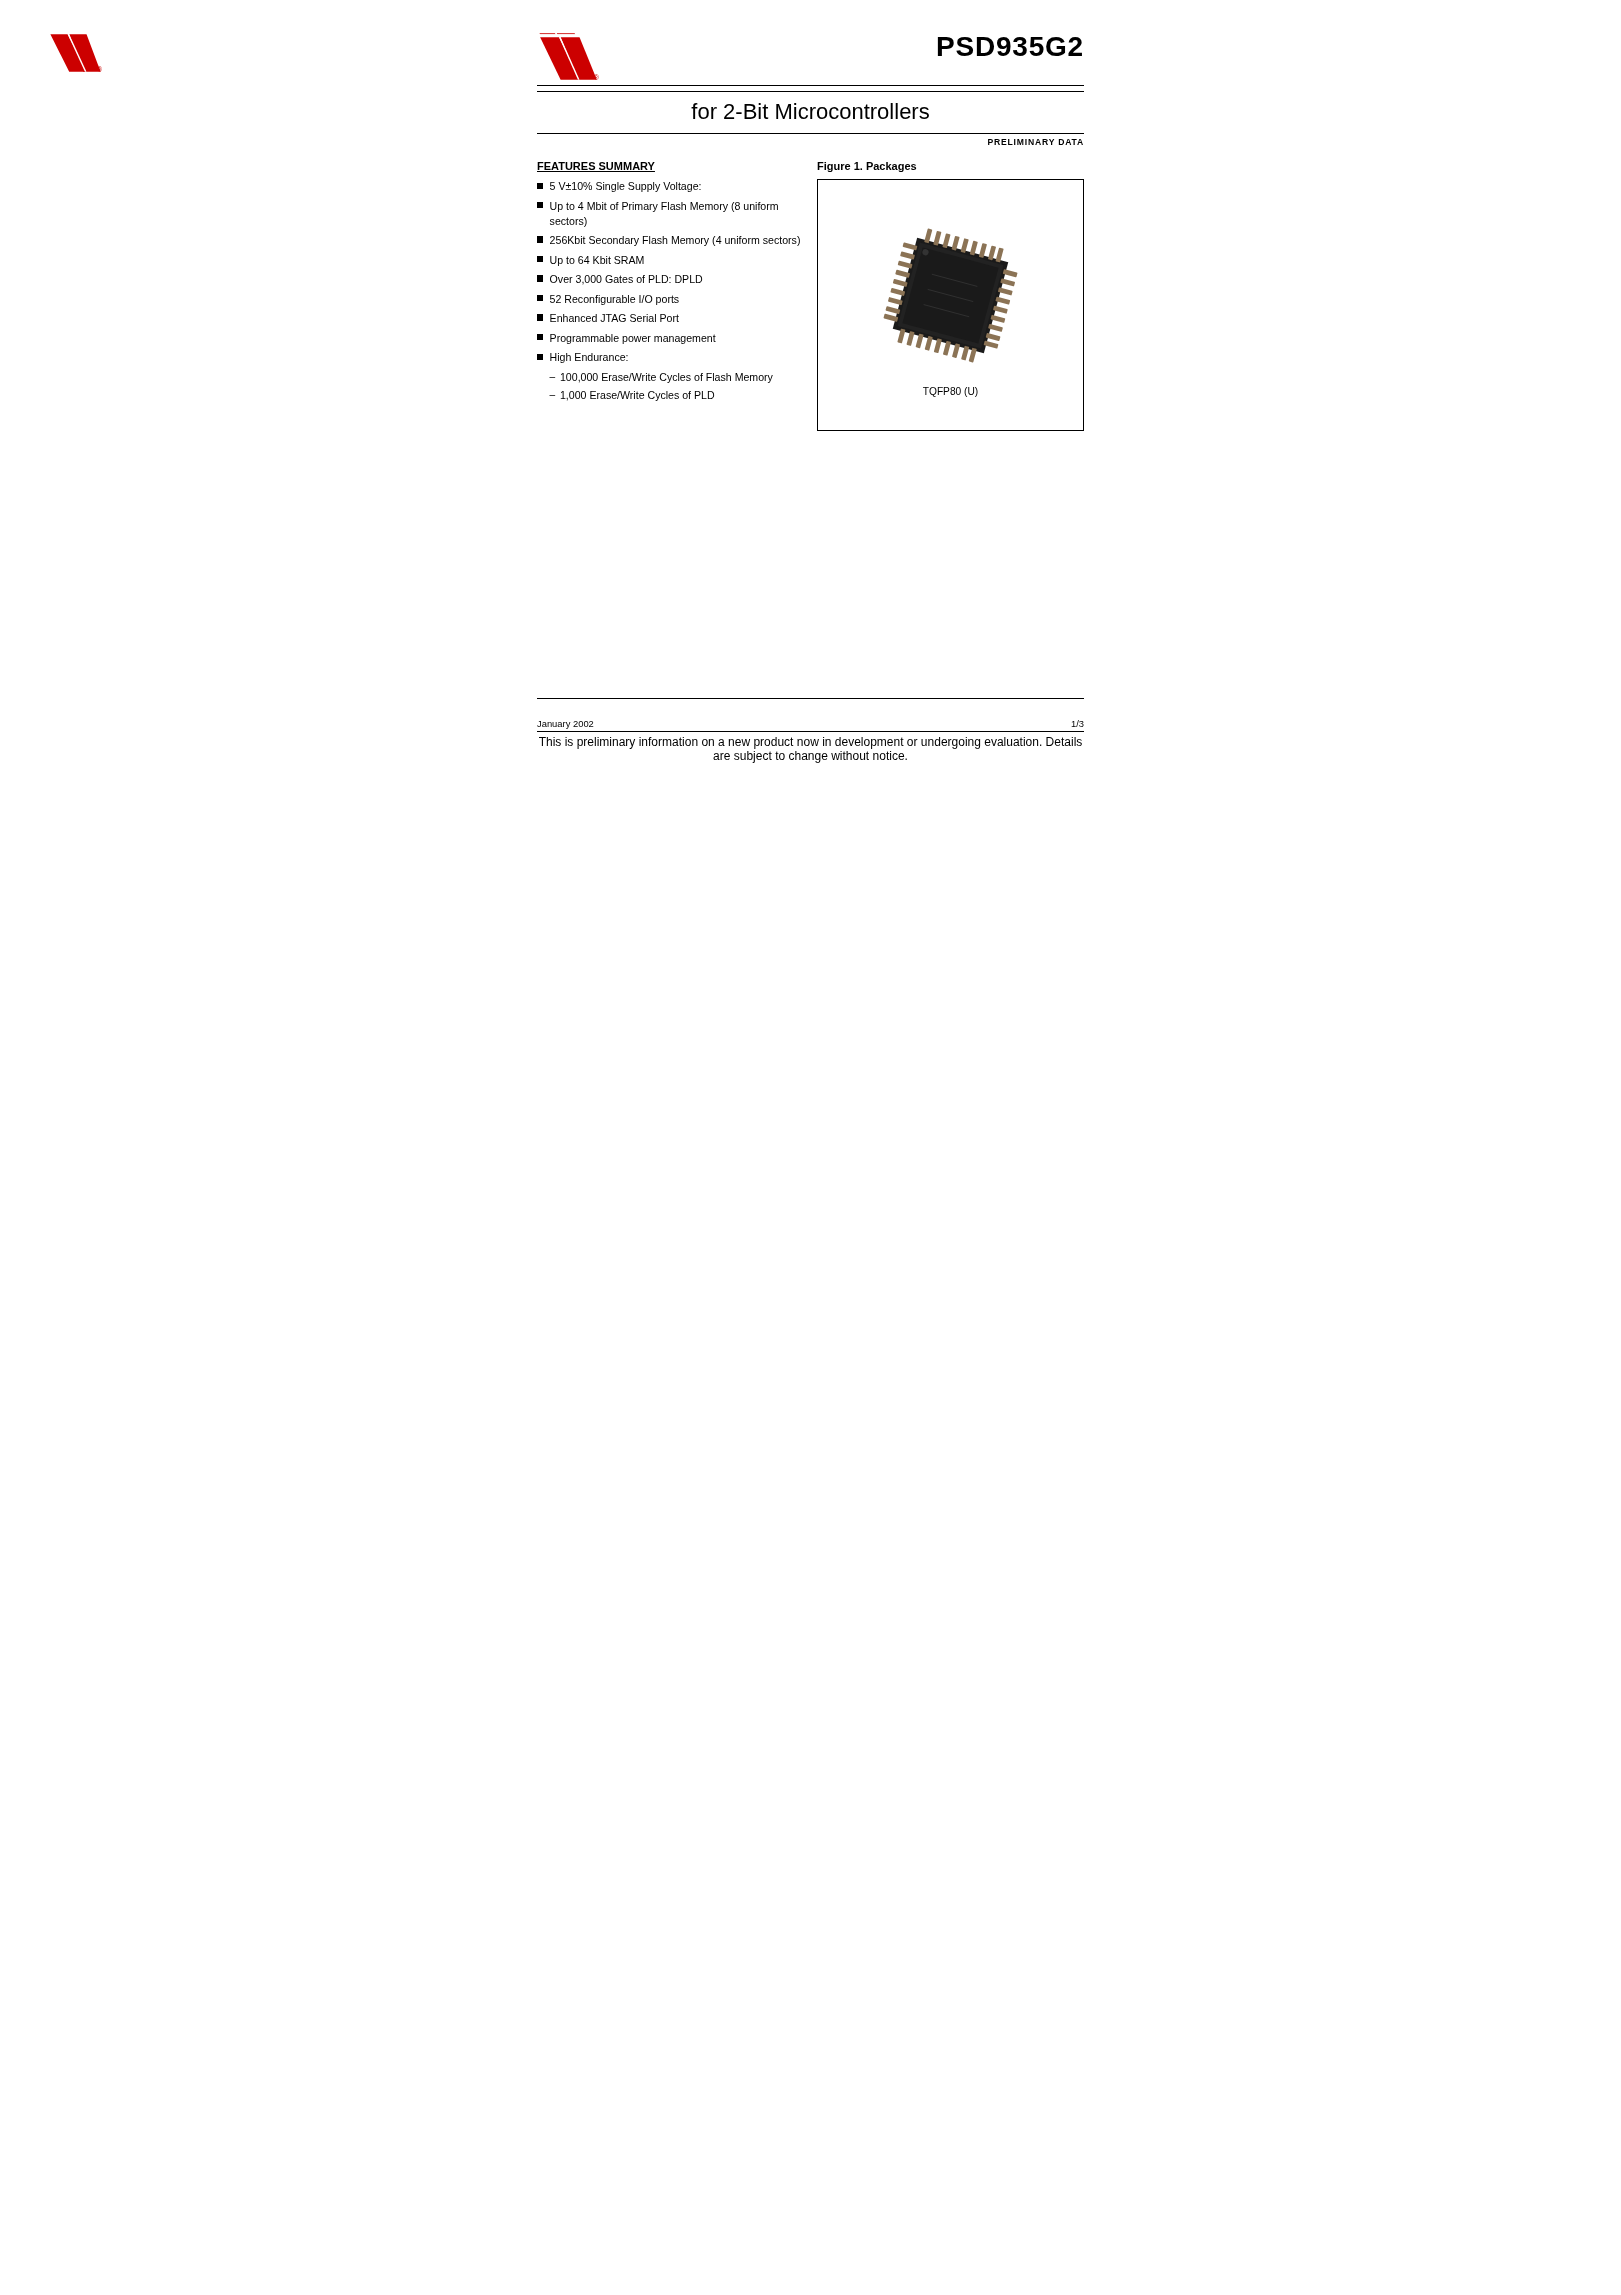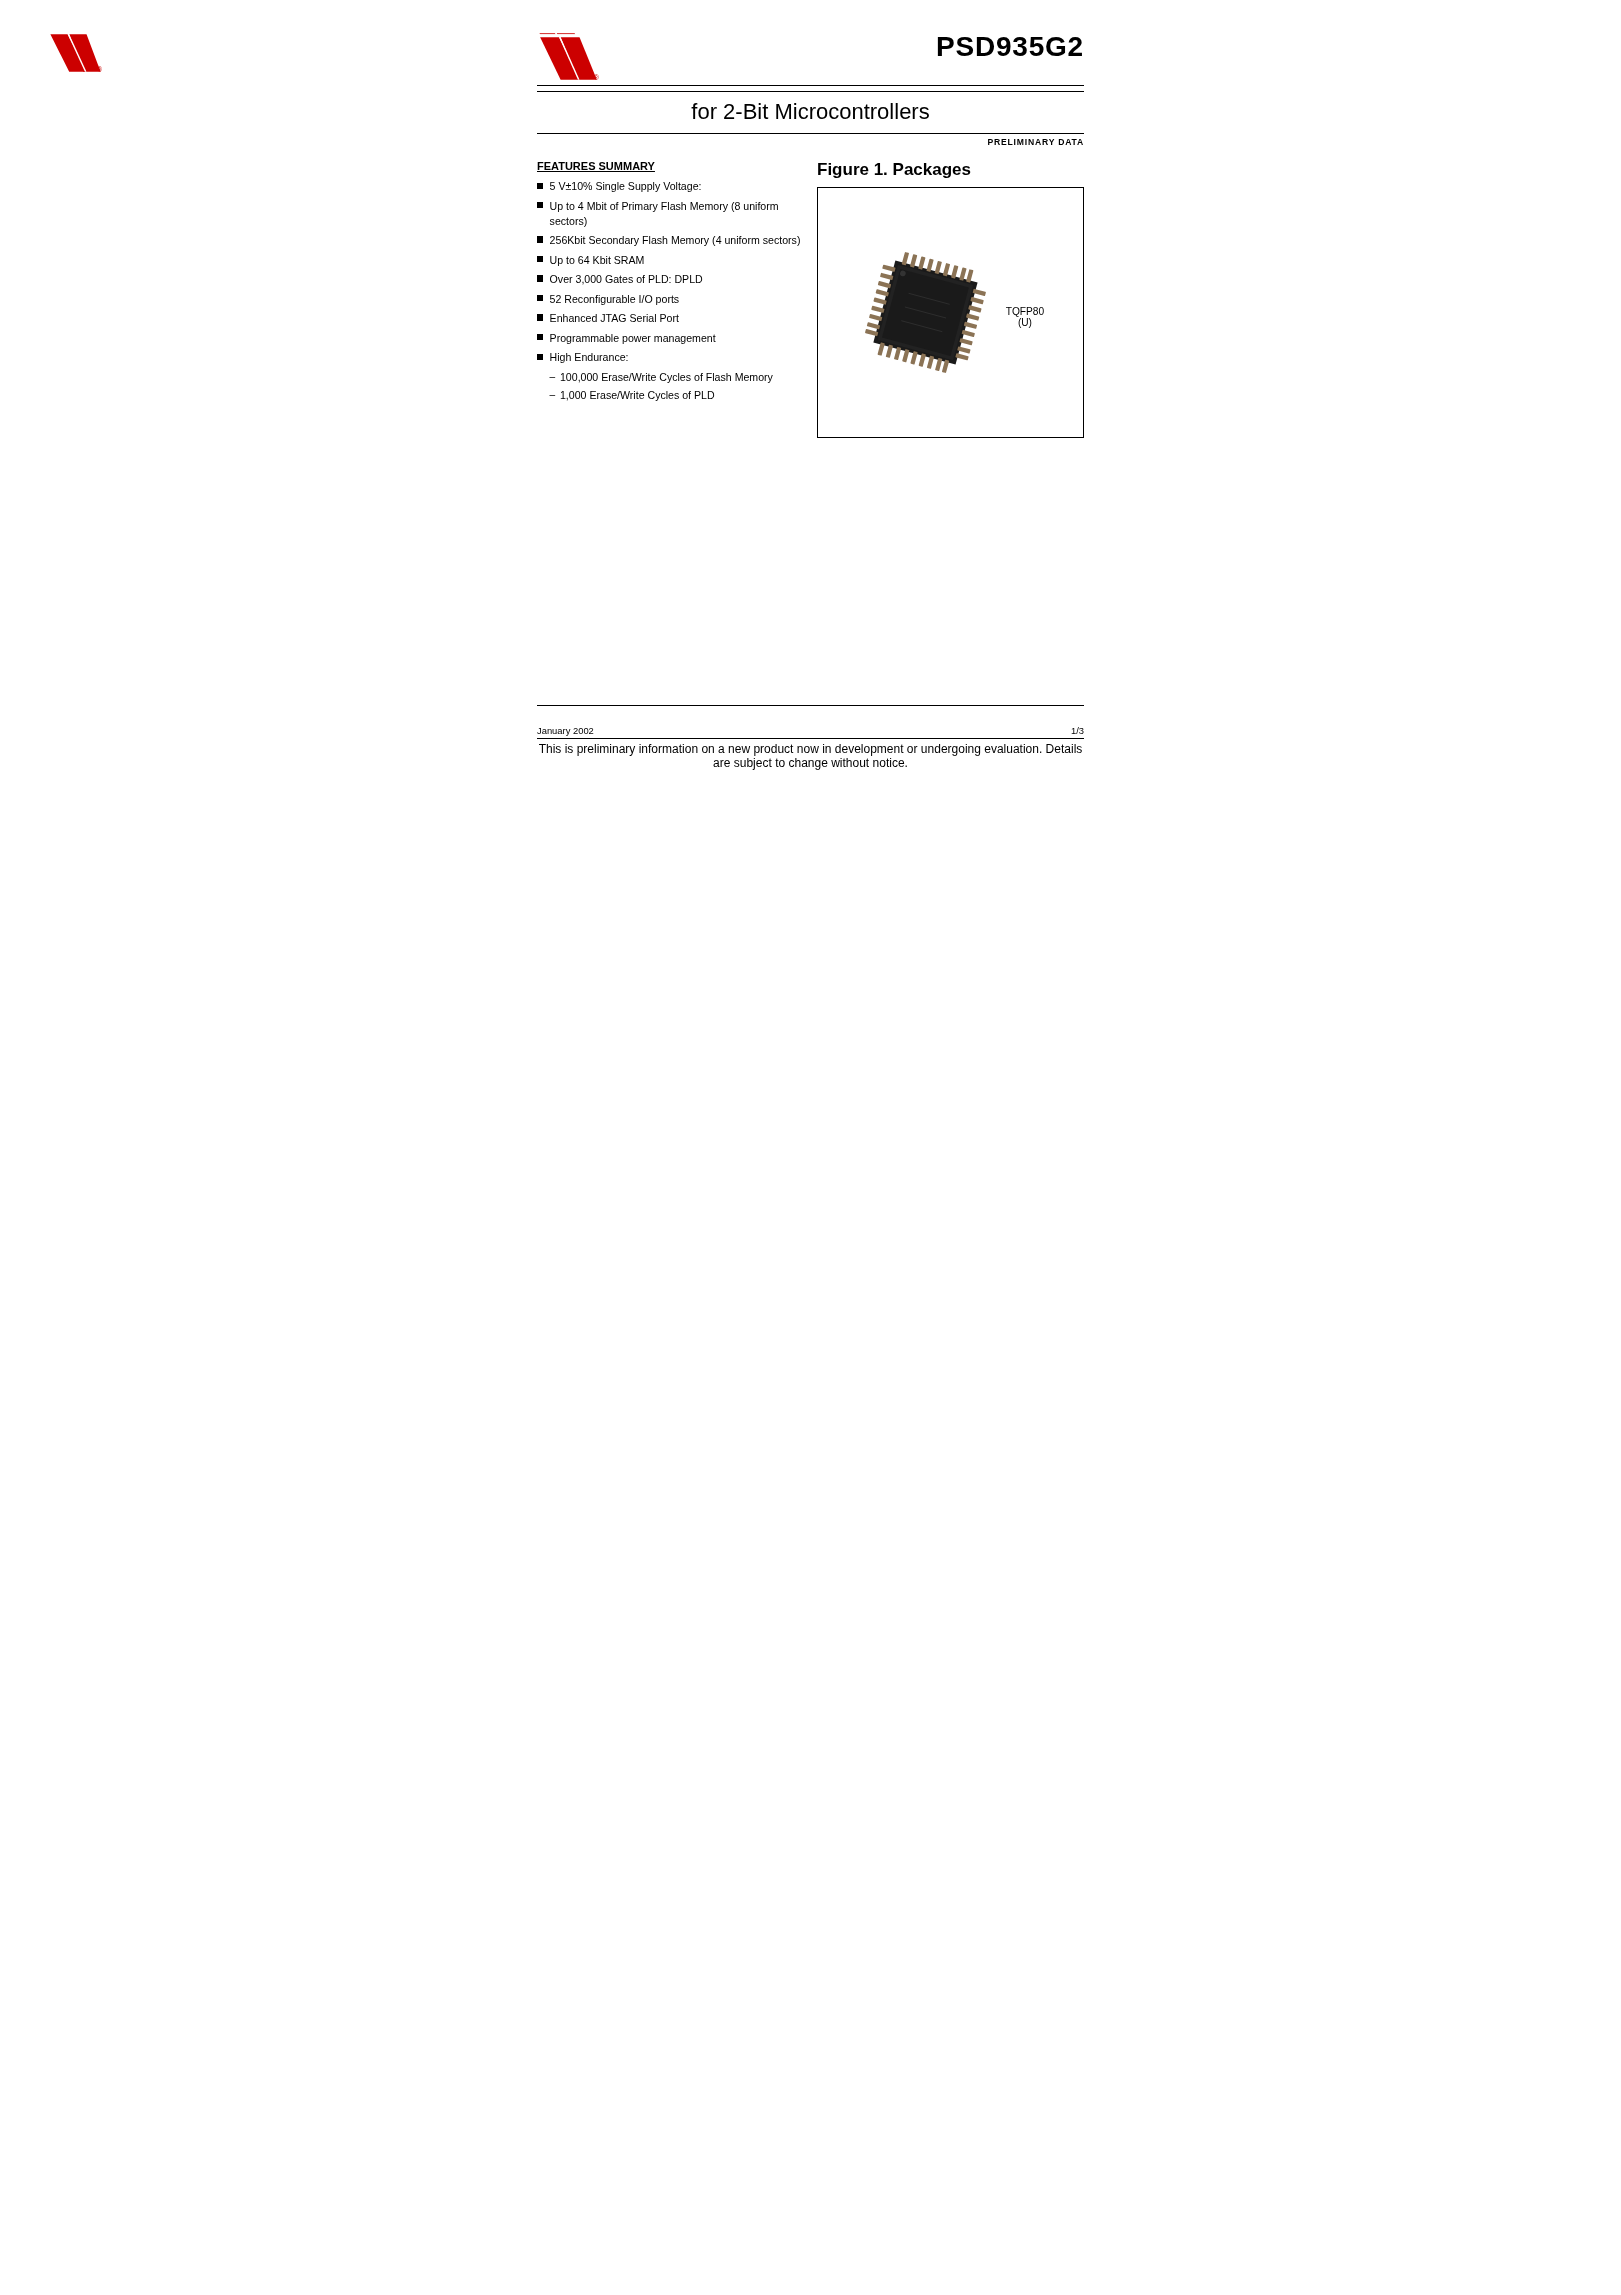--- a/index.html
+++ b/index.html
@@ -133,30 +133,30 @@
       line-height: 1.4;
     }
 
     .sub-bullet {
       margin-right: 4.7px;
       font-size: 10.2px;
     }
 
     
     .figure-title {
-      font-size: 17px;
+      font-size: 11px;
       font-weight: bold;
       margin-bottom: 7.9px;
     }
 
     .package-box {
       border: 0.8px solid #000;
       padding: 33px;
       display: flex;
-      flex-direction: row;
+      flex-direction: column;
       align-items: center;
       min-height: 251px;
       justify-content: center;
     }
 
     .package-label {
       font-size: 10.2px;
       text-align: center;
       margin-top: 7.9px;
     }

